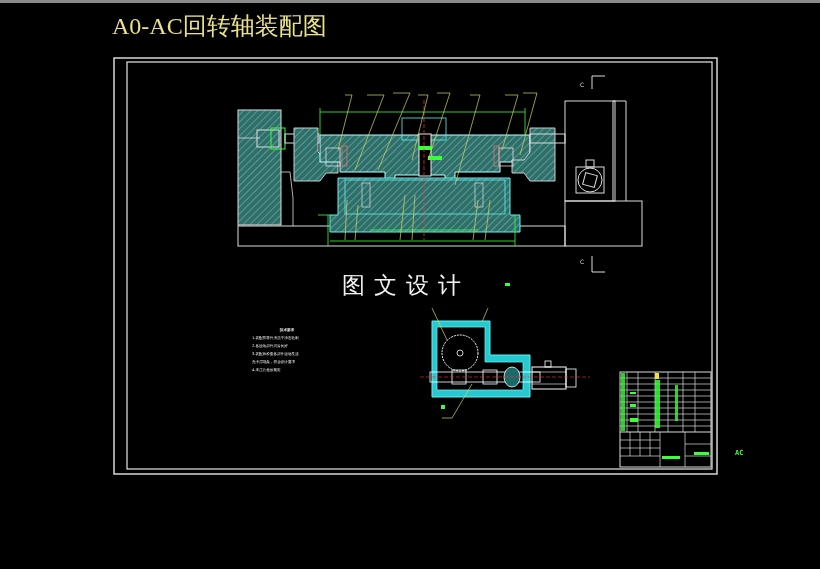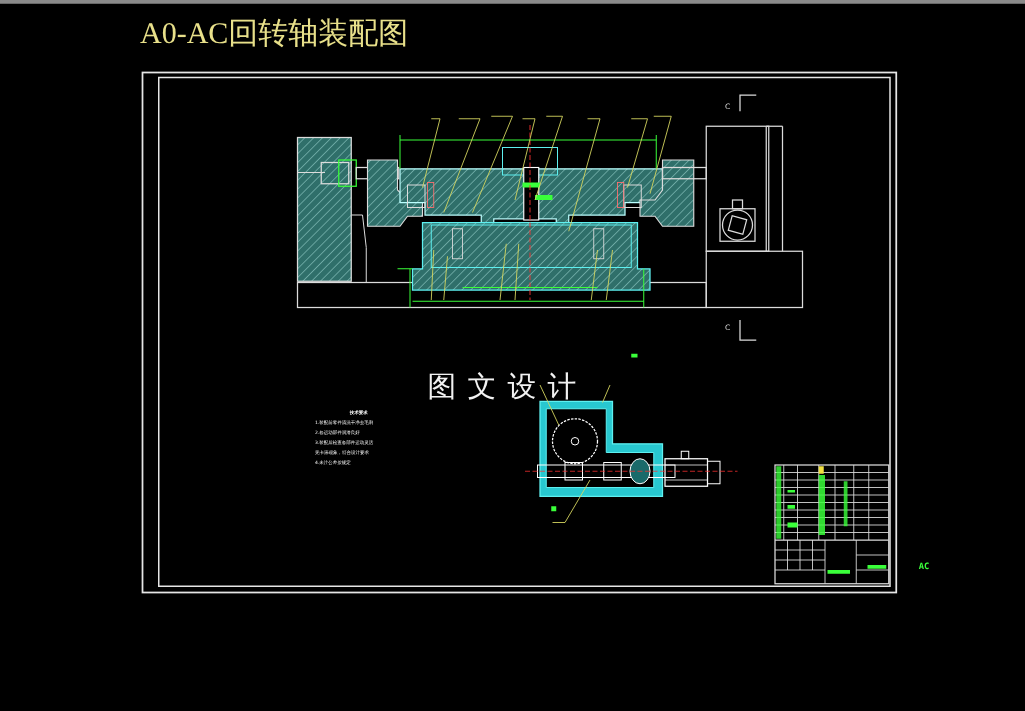--- a/index.html
+++ b/index.html
@@ -12,21 +12,21 @@
     background: #8a8a8a;
   }
   .title {
     position: absolute; left: 112px; top: 10px;
     font-family: Liberation Serif, serif; font-size: 24px; color: #e8e08a;
     letter-spacing: 0px; white-space: nowrap;
   }
   .watermark {
     position: absolute; left: 342px; top: 270px;
     font-family: "DejaVu Serif", serif; font-size: 23px; color: #f2f2f2;
-    letter-spacing: 9px; white-space: nowrap; margin-top: 24px;
+    letter-spacing: 9px; white-space: nowrap;
   }
   svg.drawing { position: absolute; left: 0; top: 0; }
   .notes {
     position: absolute; left: 252px; top: 326px; width: 70px;
     font-size: 3.6px; line-height: 8px; color: #fff;
   }
   .notes .head { text-align: center; font-weight: bold; }
   .notes div { white-space: nowrap; overflow: hidden; }
   .tb-code {
     position: absolute; left: 687px; top: 449px; font-size: 7px;

